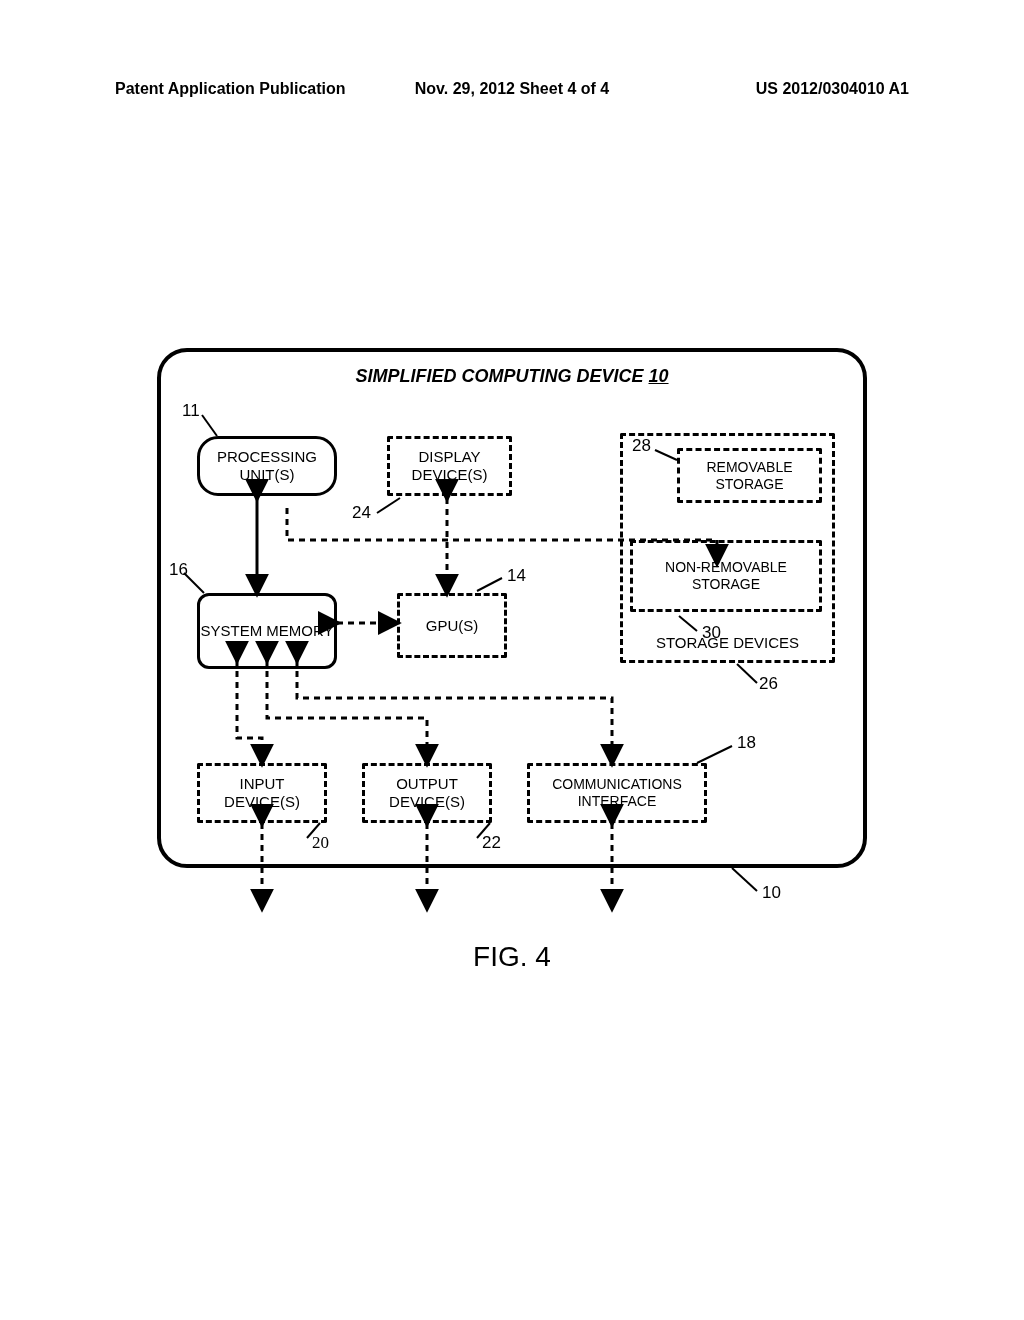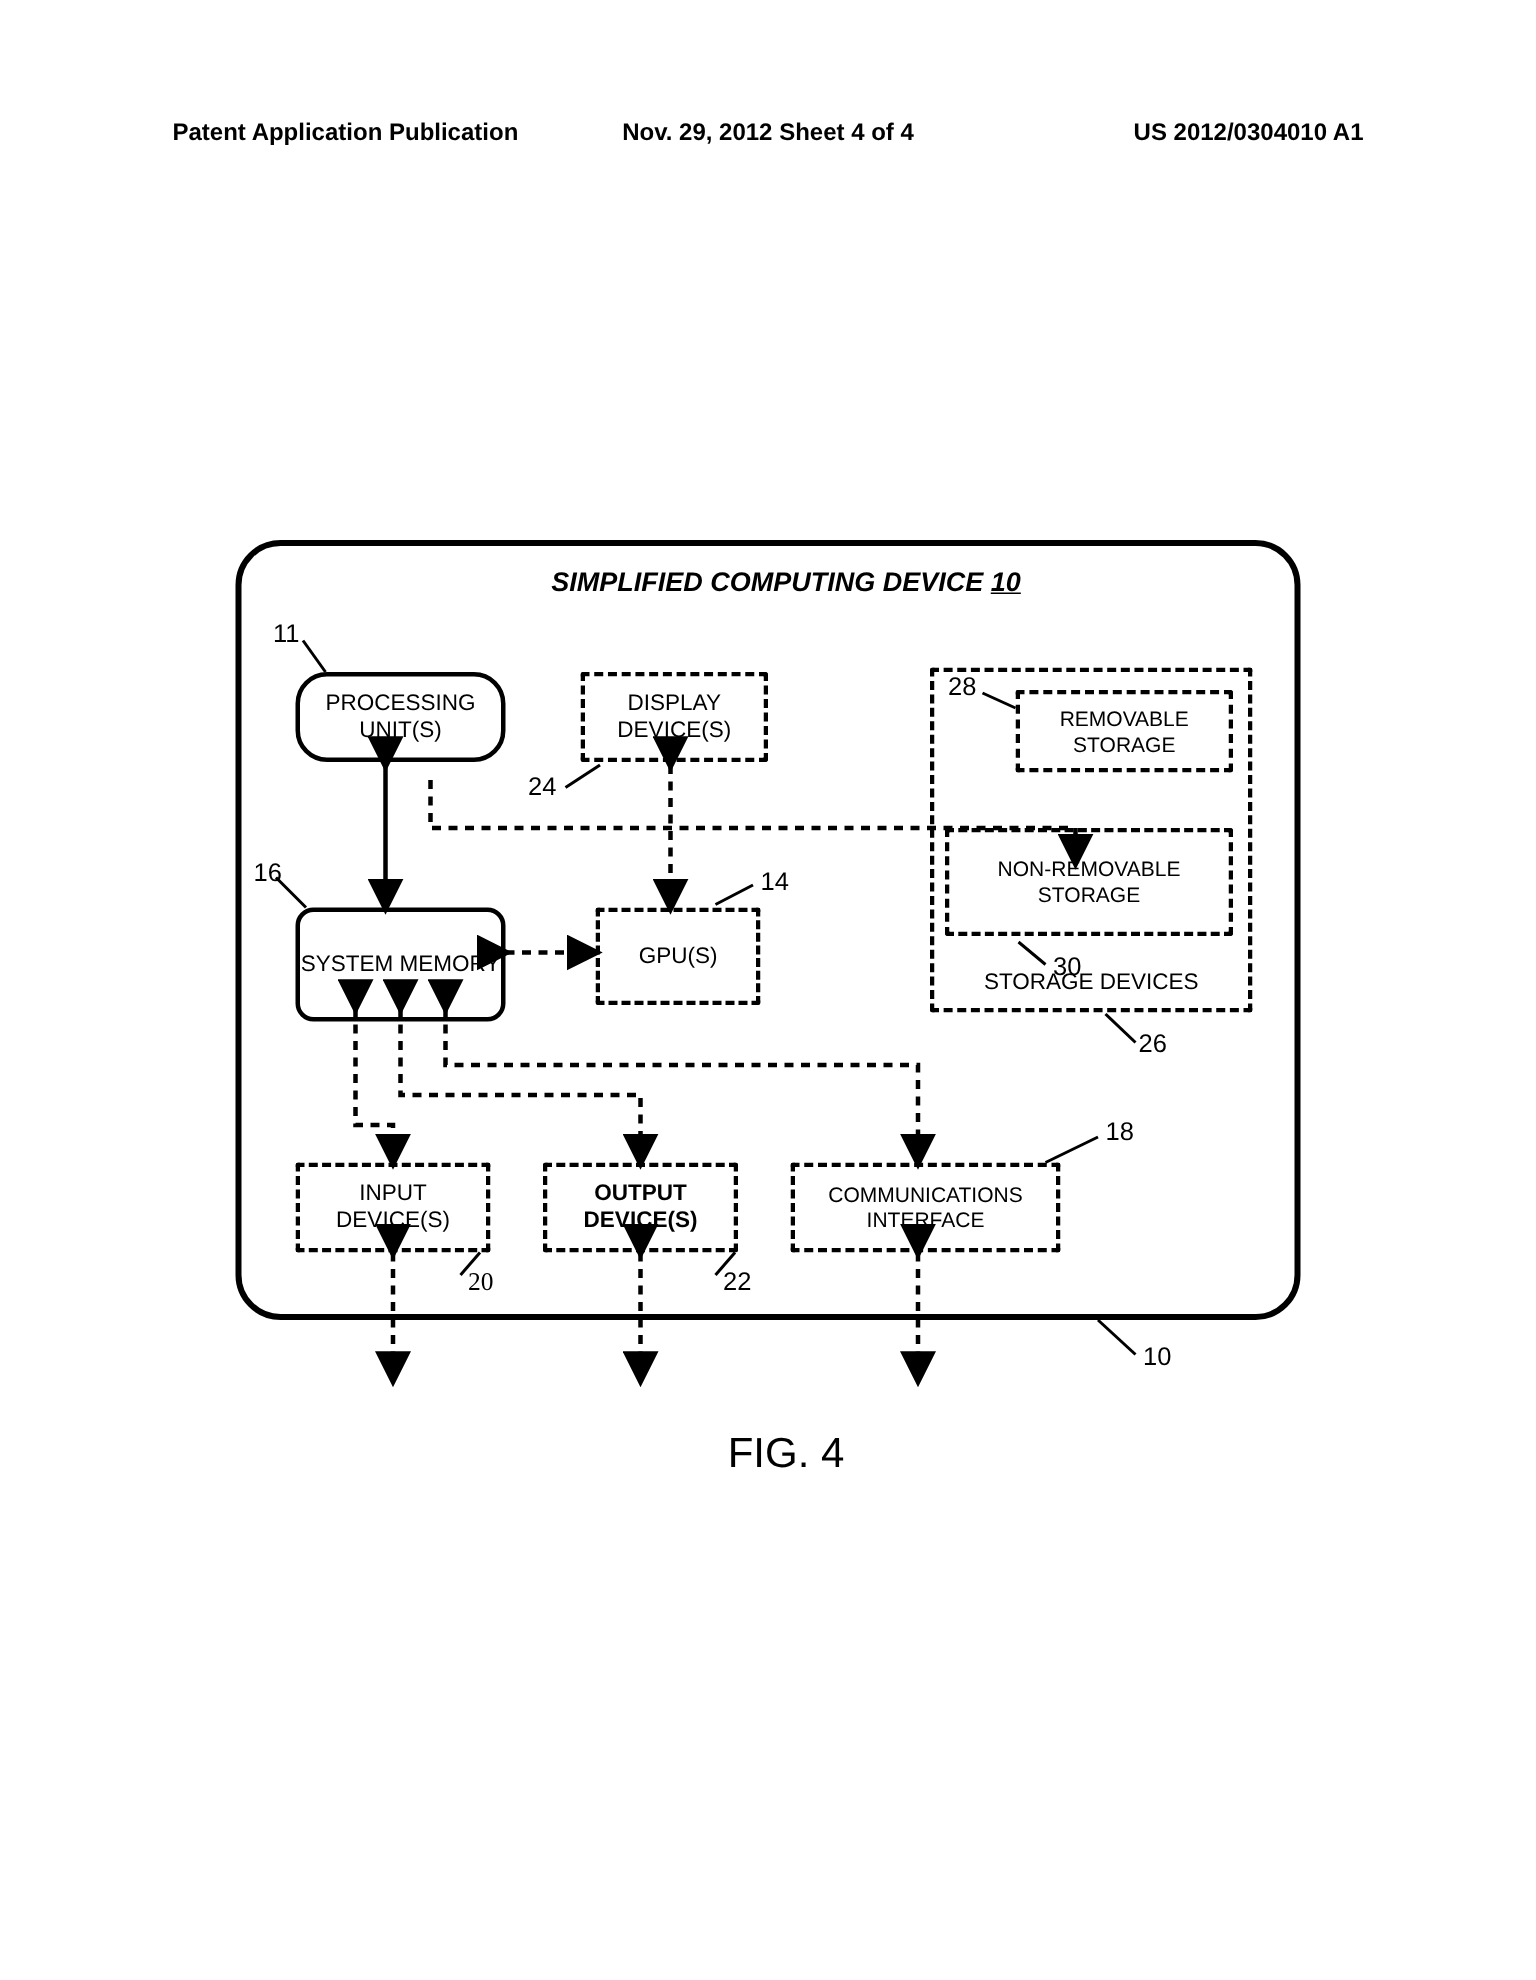--- a/index.html
+++ b/index.html
@@ -24,25 +24,24 @@
       display: flex;
       gap: 30px;
       font-size: 16px;
       font-weight: bold;
     }
     .header .left { flex: 1; }
     .header .center { flex: 1; text-align: center; }
     .header .right { flex: 1; text-align: right; }
     .diagram-area {
       position: absolute;
-      top: 360px;
+      top: 348px;
       left: 157px;
       width: 710px;
       height: 555px;
-      padding-left: 24px;
     }
     .outer-box {
       position: absolute;
       top: 0;
       left: 0;
       width: 710px;
       height: 520px;
       border: 4px solid #000;
       border-radius: 30px;
       box-sizing: border-box;
@@ -175,21 +174,21 @@
     <div class="block solid" style="top:245px;left:40px;width:140px;height:76px;">
         <span>SYSTEM MEMORY</span>
       </div>
     <div class="block dashed" style="top:245px;left:240px;width:110px;height:65px;">
         <span>GPU(S)</span>
       </div>
 
     <div class="block dashed" style="top:415px;left:40px;width:130px;height:60px;">
         <span>INPUT DEVICE(S)</span>
       </div>
-    <div class="block dashed" style="top:415px;left:205px;width:130px;height:60px;font-weight:bold;">
+    <div class="block dashed" style="top:415px;left:205px;width:130px;height:60px;">
         <span>OUTPUT DEVICE(S)</span>
       </div>
     <div class="block dashed" style="top:415px;left:370px;width:180px;height:60px;font-size:14px;">
         <span>COMMUNICATIONS INTERFACE</span>
       </div>
 
     <div class="ref-label" style="top:53px;left:25px;">11</div>
     <div class="ref-label" style="top:155px;left:195px;">24</div>
     <div class="ref-label" style="top:88px;left:475px;">28</div>
     <div class="ref-label" style="top:212px;left:12px;text-align:right;">16</div>

